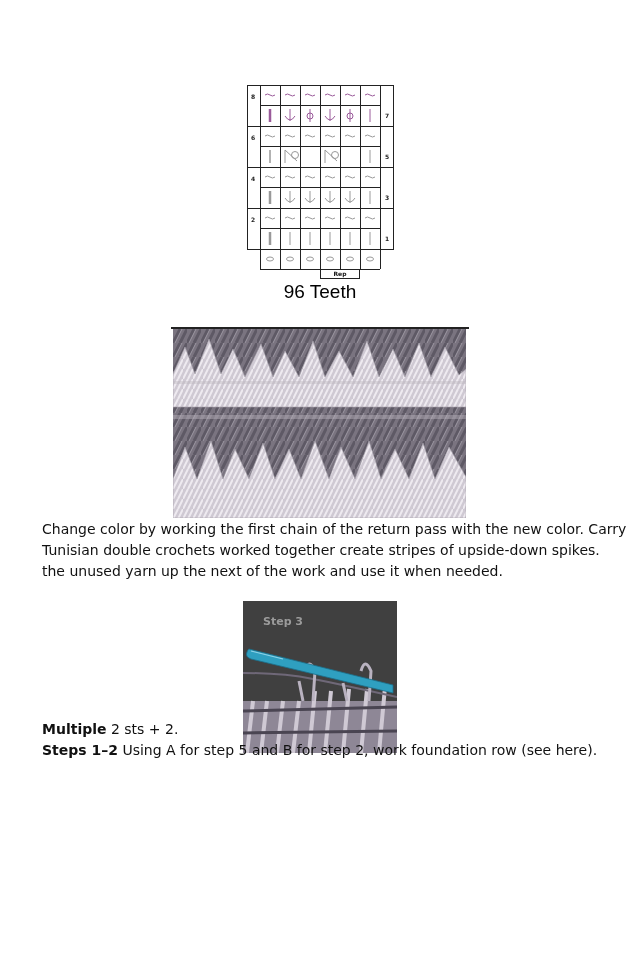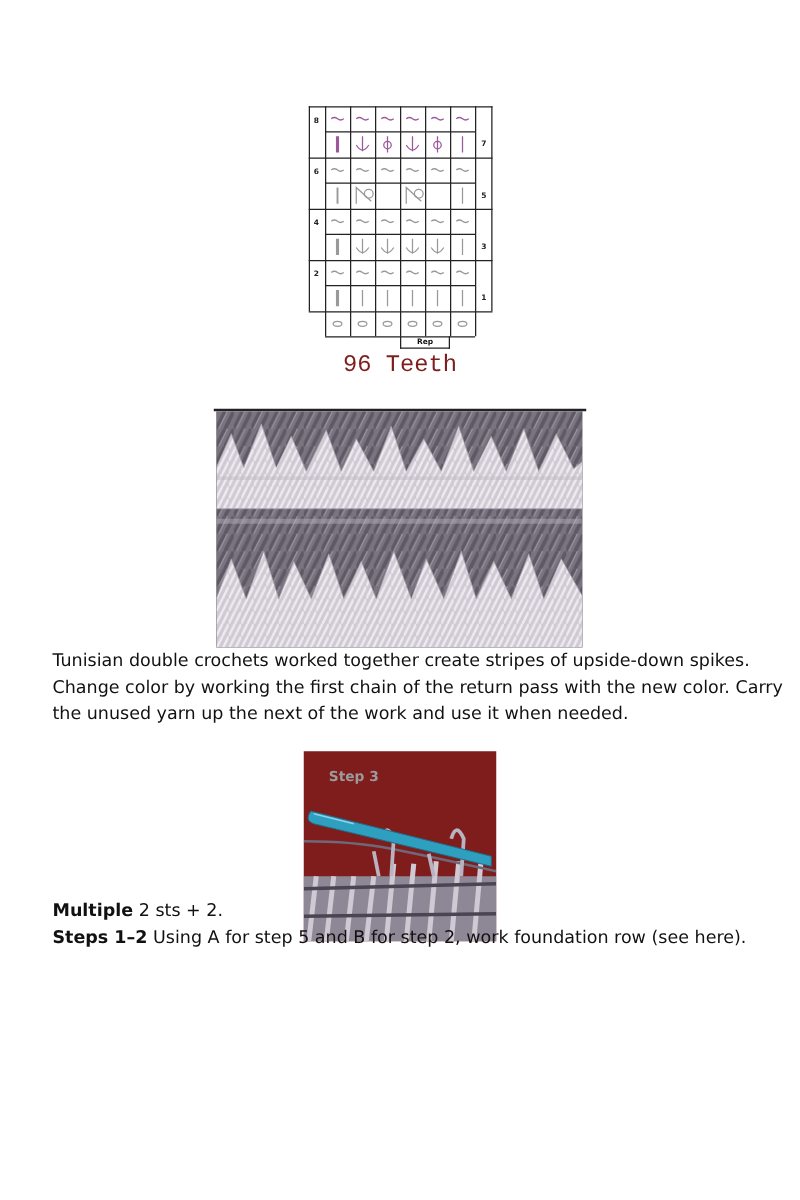--- a/index.html
+++ b/index.html
@@ -5,35 +5,35 @@
   html, body { margin: 0; padding: 0; background: #ffffff; }
   body { width: 640px; height: 960px; position: relative; overflow: hidden; font-family: "DejaVu Sans", sans-serif; color: #111; }
 
   
   .chart { position: absolute; left: 247px; top: 85px; width: 147px; height: 195px; }
   .grid-line-h { position: absolute; height: 1px; background: #222; }
   .grid-line-v { position: absolute; width: 1px; background: #222; }
   .rownum { position: absolute; font-size: 6px; font-weight: bold; color: #222; font-family: "DejaVu Sans", sans-serif; }
   .rep-box { position: absolute; left: 73px; top: 184px; width: 40px; height: 10px; border: 1px solid #222; border-top: none; box-sizing: border-box; font-size: 6px; font-weight: bold; text-align: center; line-height: 9px; }
 
-  .chart-title { position: absolute; left: 0; width: 640px; top: 281px; text-align: center; font-size: 19px; font-family: Liberation Mono, monospace; color: #7f1d1d; }
+  .chart-title { position: absolute; left: 0; width: 640px; top: 281px; text-align: center; font-size: 19px; font-family: Liberation Sans, sans-serif; color: #000000; }
 
   
   .swatch-rule { position: absolute; left: 171px; top: 327px; width: 298px; height: 2px; background: #222; }
   .swatch { position: absolute; left: 173px; top: 329px; width: 293px; height: 189px; overflow: hidden; background: #8a8590; }
   .swatch svg { display: block; }
 
   
   .para { position: absolute; left: 42px; width: 556px; font-family: "DejaVu Sans", sans-serif; font-size: 14px; line-height: 21px; text-align: justify; color: #111; }
   .para b { font-weight: bold; }
   .line { display: block; text-align: justify; text-align-last: justify; white-space: nowrap; }
   .line.last { text-align-last: left; }
 
   
-  .step-photo { position: absolute; left: 243px; top: 601px; width: 154px; height: 152px; background: #7f1d1d; overflow: hidden; }
+  .step-photo { position: absolute; left: 243px; top: 601px; width: 154px; height: 152px; background: #404040; overflow: hidden; }
   .step-label { position: absolute; left: 20px; top: 14px; font-size: 11px; font-weight: bold; color: #9b9b9b; font-family: "DejaVu Sans", sans-serif; }
 </style>
 </head>
 <body>
 
 <div class="chart">
 
   <div class="grid-line-v" style="left:0;top:0;height:164px;"></div>
 
   <div class="grid-line-v" style="left:13px;top:0;height:184px;"></div>
@@ -188,22 +188,22 @@
       <path d="M0 75 L0 45 L12 18 L22 45 L36 10 L48 45 L60 20 L72 48 L88 15 L100 48 L112 22 L126 48 L140 12 L152 48 L166 22 L180 48 L194 12 L206 48 L220 20 L232 48 L246 14 L258 48 L272 18 L286 46 L293 40 L293 78 L0 78 Z"></path>
       <path d="M0 185 L0 150 L12 118 L24 150 L38 112 L50 150 L62 120 L76 150 L90 114 L102 150 L116 120 L128 150 L142 112 L156 150 L168 118 L182 150 L196 112 L208 150 L222 120 L236 150 L250 114 L262 150 L276 118 L293 148 L293 189 L0 189 Z"></path>
     </g>
 
     <rect x="0" y="86" width="293" height="4" fill="#b3aeb8" opacity="0.5"></rect>
     <rect x="0" y="52" width="293" height="3" fill="#b8b3bc" opacity="0.4"></rect>
   </svg>
 </div>
 
 <div class="para" style="top:519px;">
+  <span class="line">Change color by working the first chain of the return pass with the new color. Carry</span>
   <span class="line">Tunisian double crochets worked together create stripes of upside-down spikes.</span>
-  <span class="line">Change color by working the first chain of the return pass with the new color. Carry</span>
   <span class="line last">the unused yarn up the next of the work and use it when needed.</span>
 </div>
 
 <div class="step-photo">
   <span class="step-label">Step 3</span>
   <svg width="154" height="152" style="position:absolute;left:0;top:0;">
 
     <rect x="0" y="100" width="154" height="52" fill="#8e8796"></rect>
     <g stroke="#cfc9d4" stroke-width="4" fill="none">
       <path d="M4 152 L10 100"></path>

